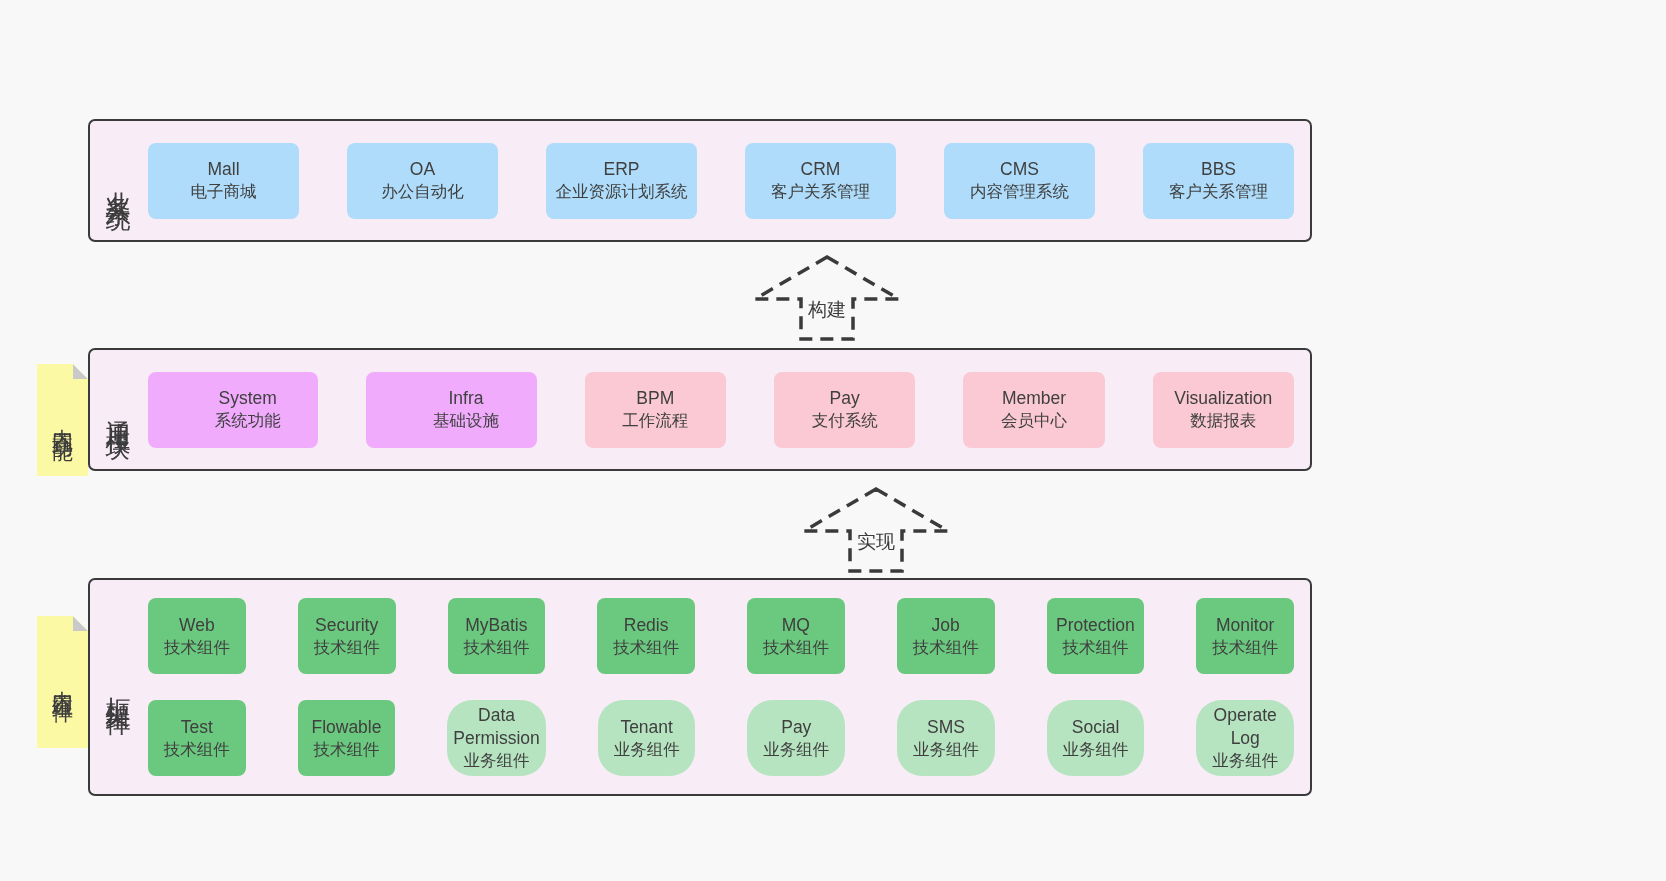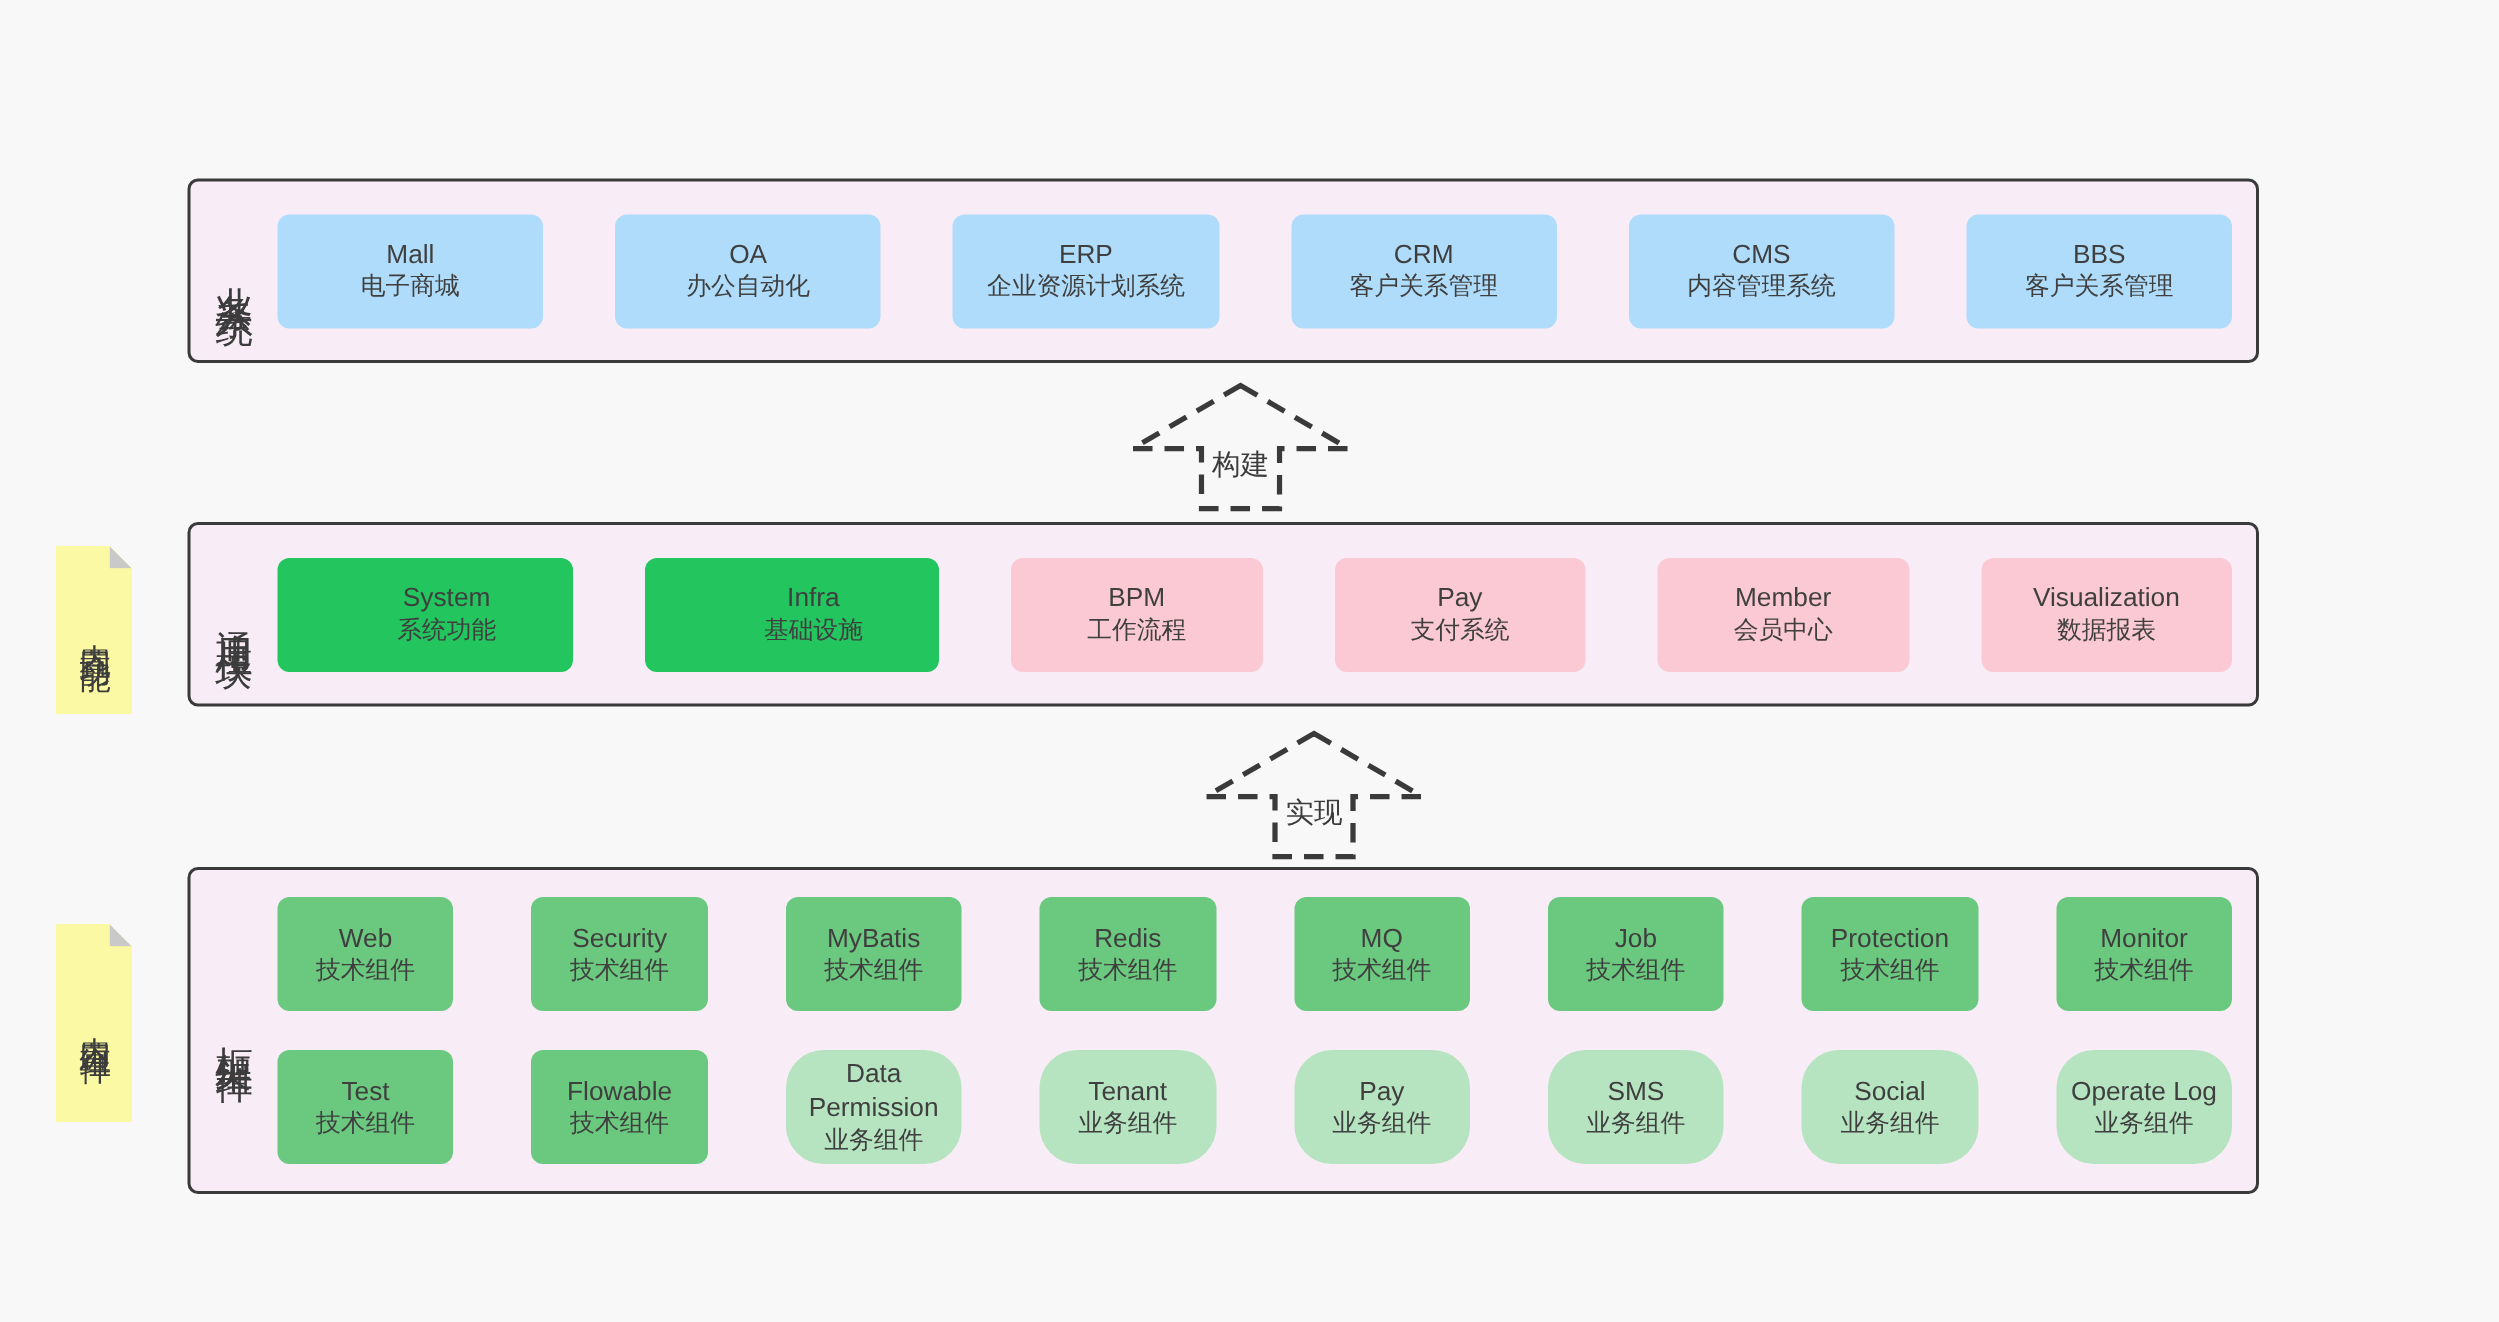--- a/index.html
+++ b/index.html
@@ -10,29 +10,28 @@
   .stage{
     position:relative;
     width:1666px;height:881px;
     background:#f8f8f8;
     overflow:hidden;
     color:#3f3f3f;
   }
   
   .band{
     position:absolute;
-    left:88px;width:1381px;
+    left:88px;width:1224px;
     background:#f8edf7;
     border:2.5px solid #3a3a3a;
     border-radius:7px;
     box-sizing:border-box;
     display:flex;
     align-items:center;
     padding:0 16px 0 0;
-    margin-left:37px;
   }
   .band-label{
     width:58px;
     flex:0 0 58px;
     display:flex;
     align-items:center;
     justify-content:center;
     writing-mode:vertical-lr;
     text-orientation:upright;
     font-size:25px;
@@ -59,21 +58,21 @@
     justify-content:center;
     text-align:center;
     font-size:17.5px;
     line-height:1.32;
     padding:4px 6px;
     box-sizing:border-box;
   }
   .box .b-name{display:block;}
   .box .b-desc{display:block;font-size:16.5px;}
   .c-blue{background:#aedcfa;}
-  .c-red{background:#22c55e;padding-left:35px;}
+  .c-red{background:#f0abfc;padding-left:35px;}
   .c-pink{background:#fac9d3;}
   .c-green{background:#6bc87f;}
   .c-lightgreen{background:#b6e4c0;border-radius:25px;}
   
   .sticky{
     position:absolute;
     left:37px;width:51px;
     background:#fbf9a3;
     clip-path:polygon(0 0,calc(100% - 15px) 0,100% 15px,100% 100%,0 100%);
     display:flex;align-items:center;justify-content:center;

